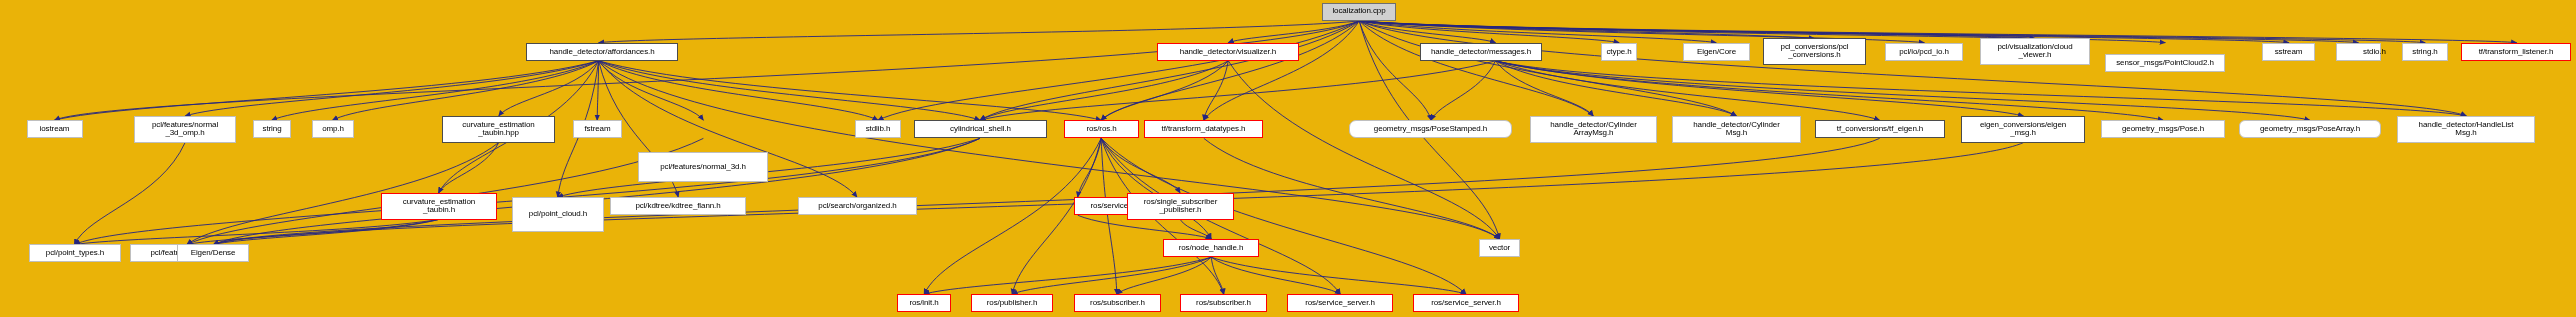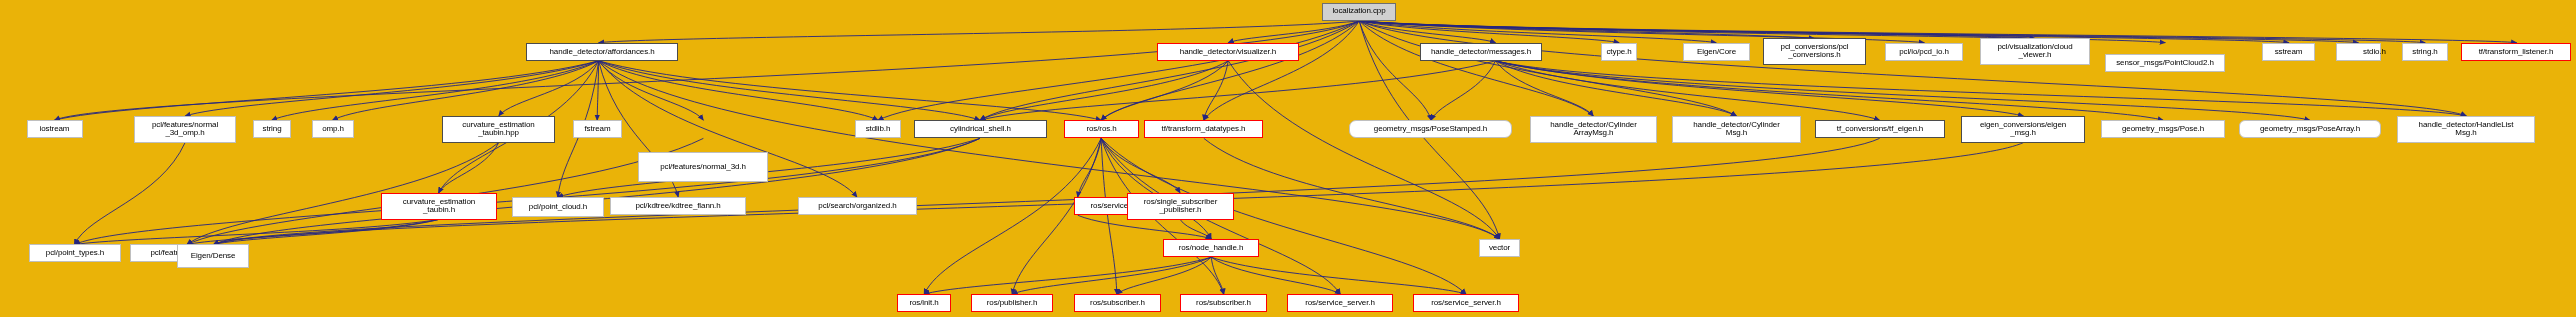--- a/index.html
+++ b/index.html
@@ -175,31 +175,31 @@
 Msg.h</span></div>
       <div class="node bold" style="left: 1815px; top: 120px; width: 130px; height: 18px; text-align: center;"><span>tf_conversions/tf_eigen.h</span></div>
       <div class="node bold" style="left: 1961px; top: 116px; width: 124px; height: 26.5px;"><span>eigen_conversions/eigen
 _msg.h</span></div>
       <div class="node" style="left: 2101px; top: 120px; width: 124px; height: 18px;"><span>geometry_msgs/Pose.h</span></div>
       <div class="node" style="left: 2239px; top: 120px; width: 142px; height: 18px; border-radius: 6px;"><span>geometry_msgs/PoseArray.h</span></div>
       <div class="node" style="left: 2397px; top: 116px; width: 138px; height: 26.5px;"><span>handle_detector/HandleList
 Msg.h</span></div>
       <div class="node red" style="left: 381px; top: 193px; width: 116px; height: 26.5px;"><span>curvature_estimation
 _taubin.h</span></div>
-      <div class="node" style="left: 512px; top: 197px; width: 92px; height: 20px;"><span>pcl/point_cloud.h</span></div>
+      <div class="node" style="left: 512px; top: 197px; width: 92px; height: 35px;"><span>pcl/point_cloud.h</span></div>
       <div class="node" style="left: 610px; top: 197px; width: 136px; height: 18px;"><span>pcl/kdtree/kdtree_flann.h</span></div>
       <div class="node" style="left: 798px; top: 197px; width: 119px; height: 18px;"><span>pcl/search/organized.h</span></div>
       <div class="node red" style="left: 1074px; top: 197px; width: 77px; height: 18px;"><span>ros/service.h</span></div>
       <div class="node red" style="left: 1127px; top: 193px; width: 107px; height: 26.5px;"><span>ros/single_subscriber
 _publisher.h</span></div>
       <div class="node red" style="left: 1163px; top: 239px; width: 96px; height: 18px;"><span>ros/node_handle.h</span></div>
       <div class="node" style="left: 1479px; top: 239px; width: 41px; height: 18px;"><span>vector</span></div>
       <div class="node" style="left: 29px; top: 244px; width: 92px; height: 18px;"><span>pcl/point_types.h</span></div>
       <div class="node" style="left: 130px; top: 244px; width: 114px; height: 18px;"><span>pcl/features/feature.h</span></div>
-      <div class="node" style="left: 177px; top: 244px; width: 72px; height: 24px;"><span>Eigen/Dense</span></div>
+      <div class="node" style="left: 177px; top: 244px; width: 72px; height: 18px;"><span>Eigen/Dense</span></div>
       <div class="node red" style="left: 897px; top: 294px; width: 54px; height: 18px;"><span>ros/init.h</span></div>
       <div class="node red" style="left: 971px; top: 294px; width: 82px; height: 18px;"><span>ros/publisher.h</span></div>
       <div class="node red" style="left: 1074px; top: 294px; width: 87px; height: 18px;"><span>ros/subscriber.h</span></div>
       <div class="node red" style="left: 1180px; top: 294px; width: 87px; height: 18px;"><span>ros/subscriber.h</span></div>
       <div class="node red" style="left: 1287px; top: 294px; width: 106px; height: 18px;"><span>ros/service_server.h</span></div>
       <div class="node red" style="left: 1413px; top: 294px; width: 106px; height: 18px;"><span>ros/service_server.h</span></div>
     </div>
 </div>
 
 

